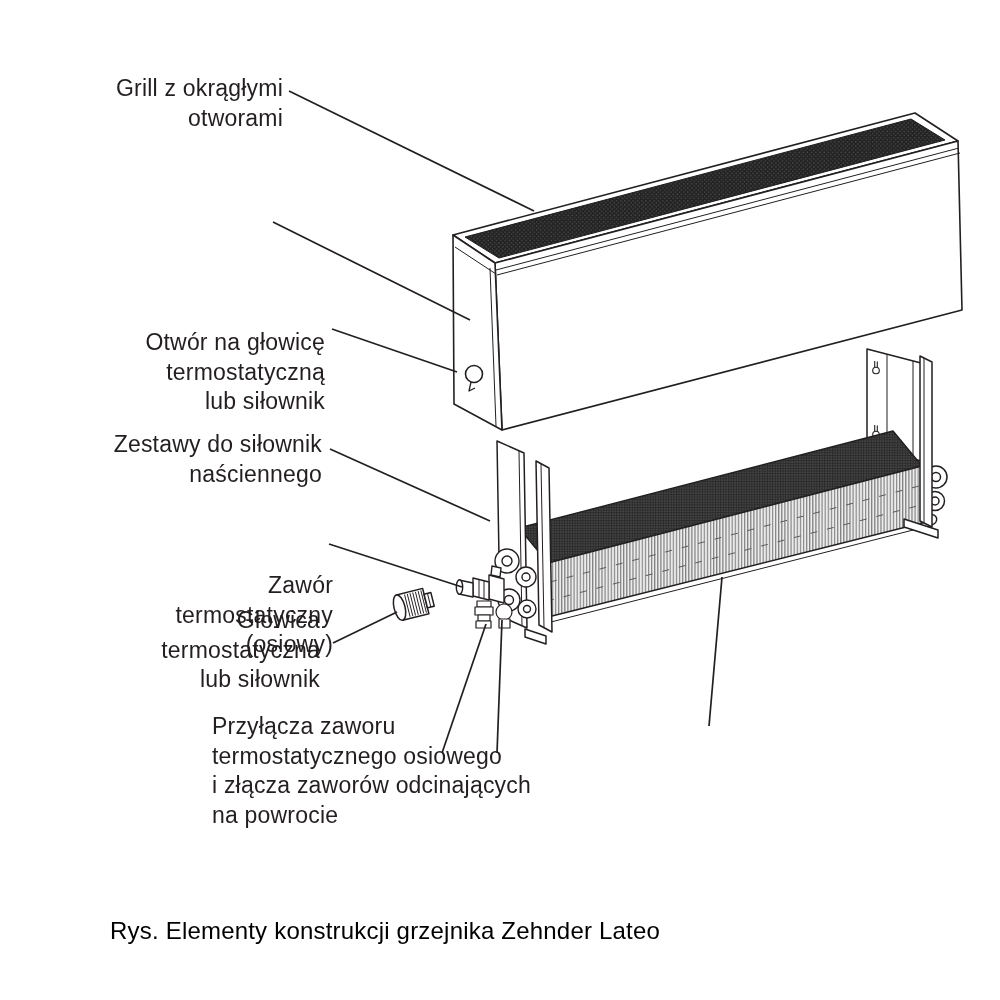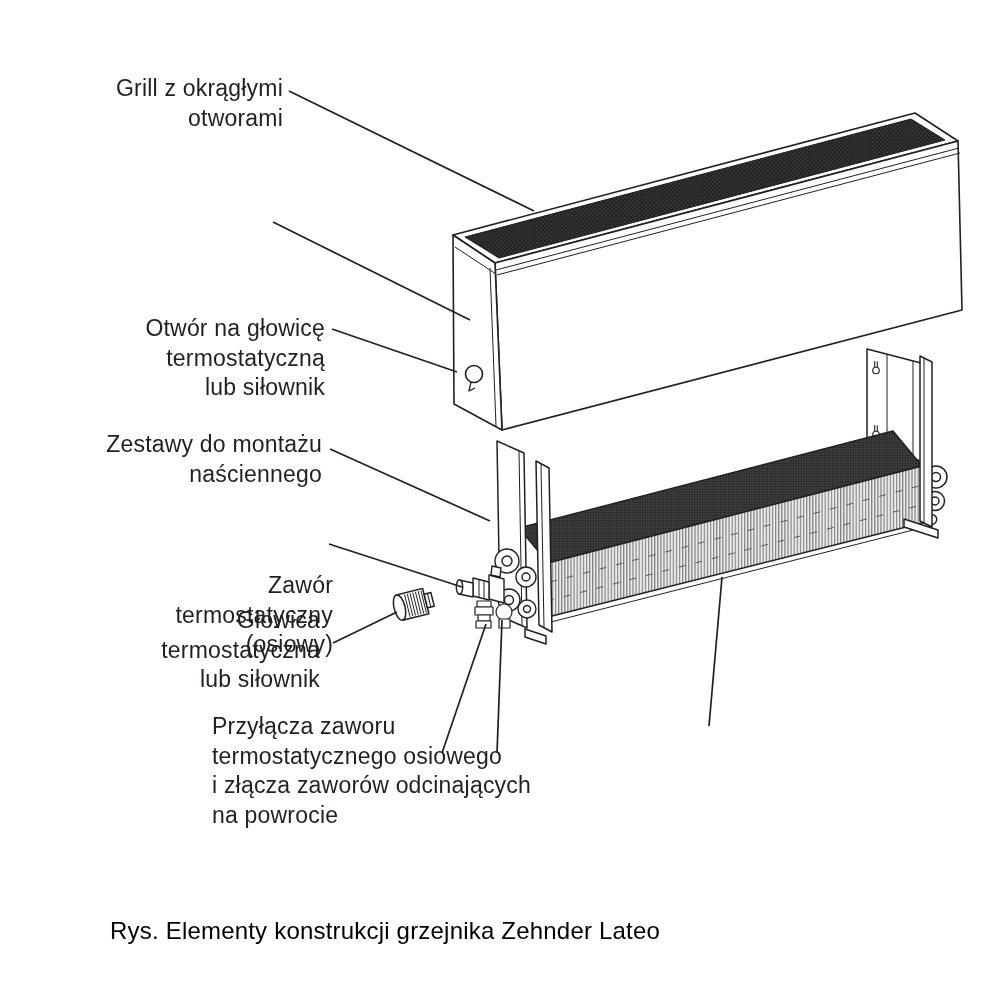--- a/index.html
+++ b/index.html
@@ -167,24 +167,24 @@
       <line x1="329" y1="544" x2="462" y2="587"></line>
       <line x1="333" y1="643" x2="397" y2="612"></line>
       <line x1="442" y1="753" x2="486" y2="624"></line>
       <line x1="497" y1="753" x2="502" y2="620"></line>
       <line x1="709" y1="726" x2="722" y2="577"></line>
     </g>
   </svg>
 
   <div class="lbl right" style="left:40px;top:74px;width:243px;">Grill z okrągłymi
 otworami</div>
-  <div class="lbl right" style="left:60px;top:314px;width:265px;">Otwór na głowicę
+  <div class="lbl right" style="left:60px;top:328px;width:265px;">Otwór na głowicę
 termostatyczną
 lub siłownik</div>
-  <div class="lbl right" style="left:57px;top:430px;width:265px;">Zestawy do montażu
+  <div class="lbl right" style="left:57px;top:430px;width:265px;">Zestawy do siłownik
 naściennego</div>
   <div class="lbl right" style="left:76px;top:535px;width:257px;margin-top:36px;">Zawór
 termostatyczny
 (osiowy)</div>
   <div class="lbl right" style="left:60px;top:606px;width:260px;">Głowica
 termostatyczna
 lub siłownik</div>
   <div class="lbl left" style="left:212px;top:712px;width:360px;">Przyłącza zaworu
 termostatycznego osiowego
 i złącza zaworów odcinających

